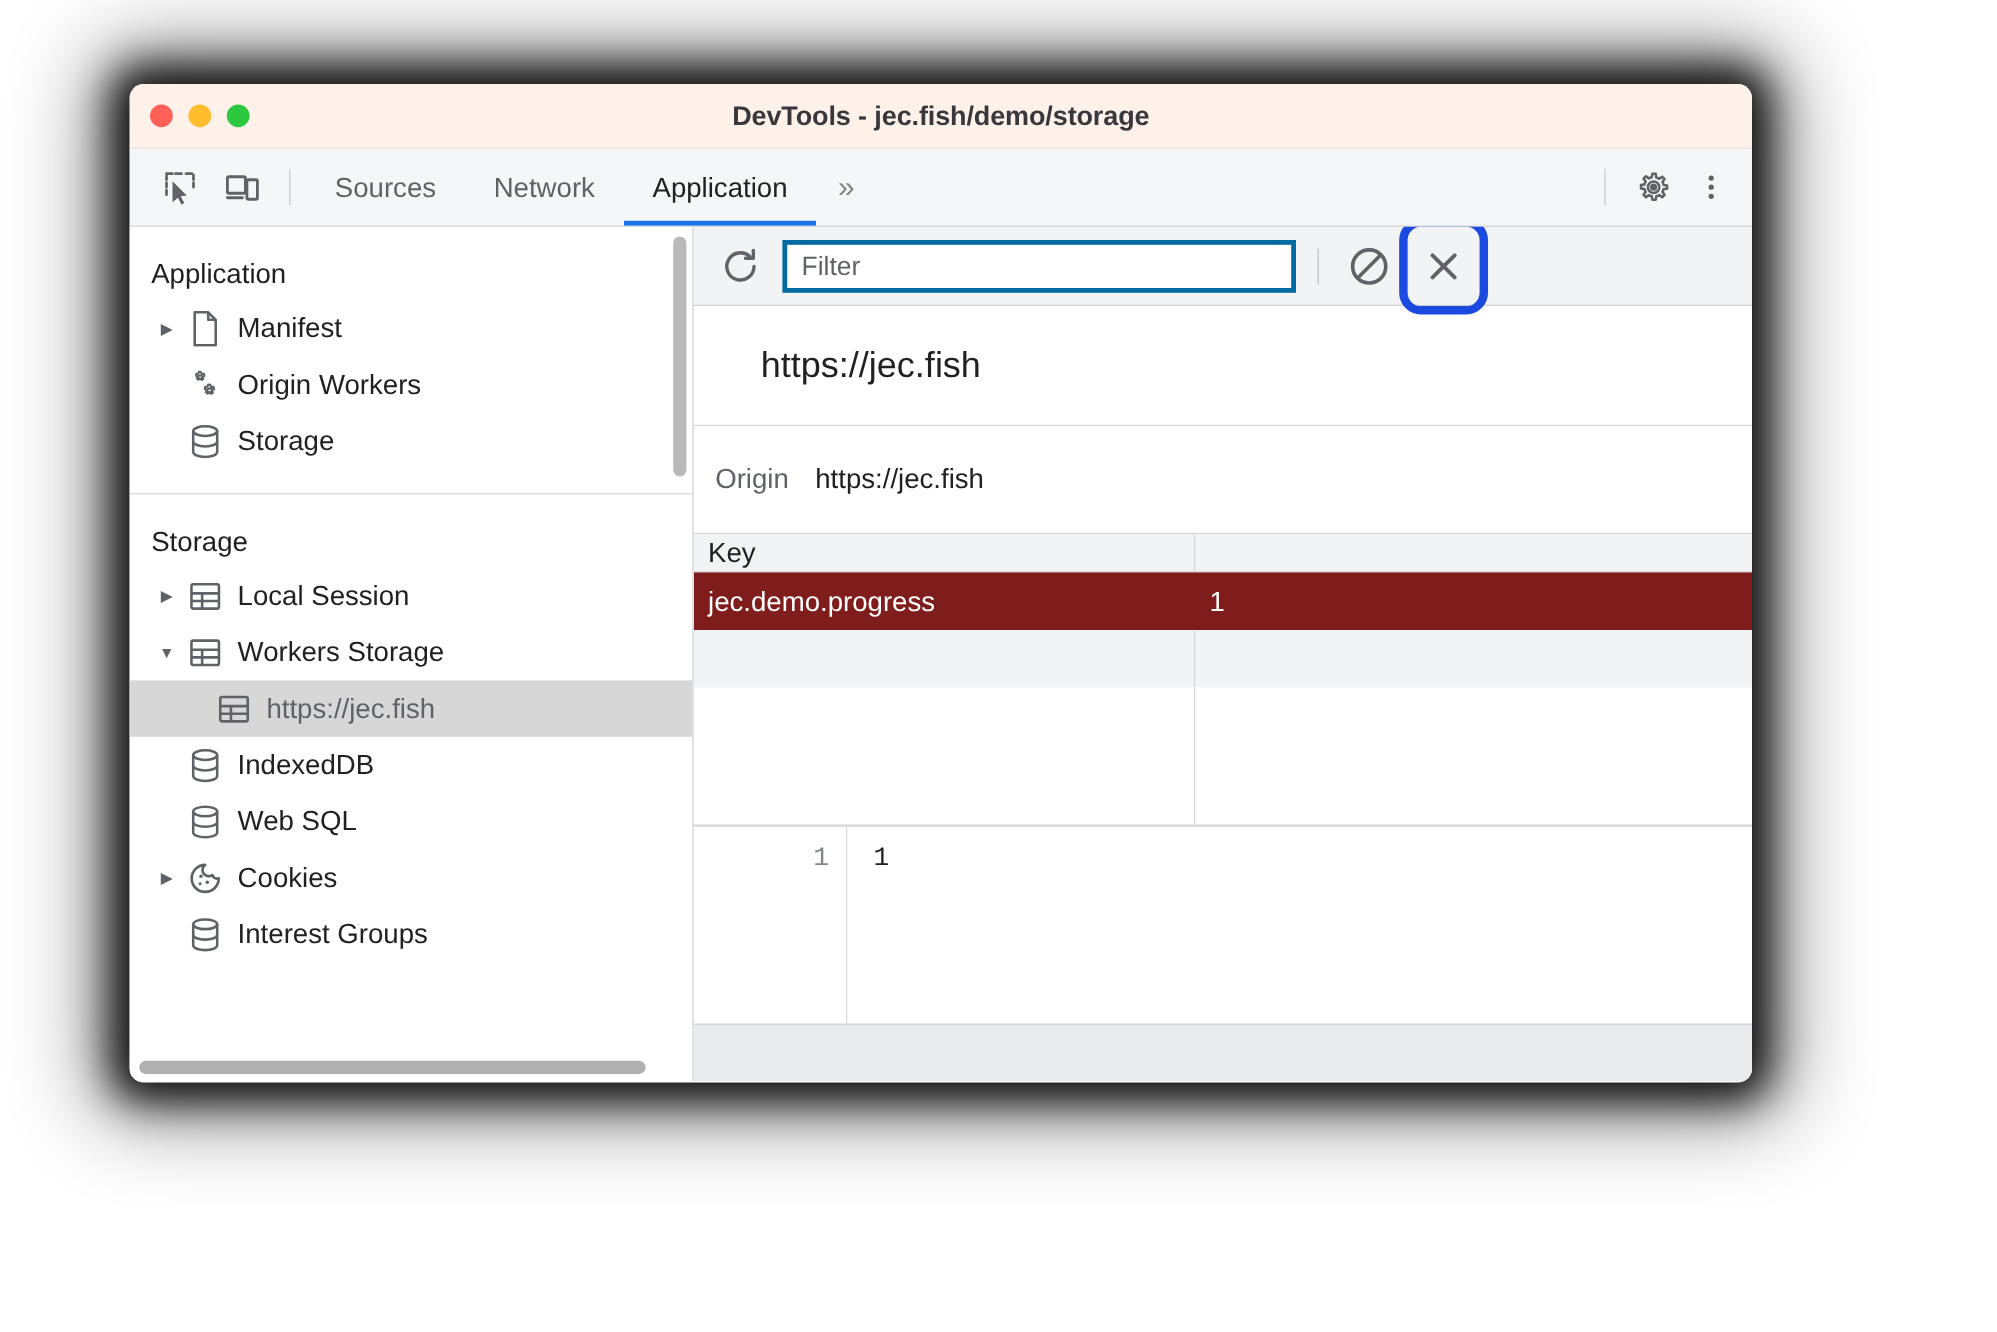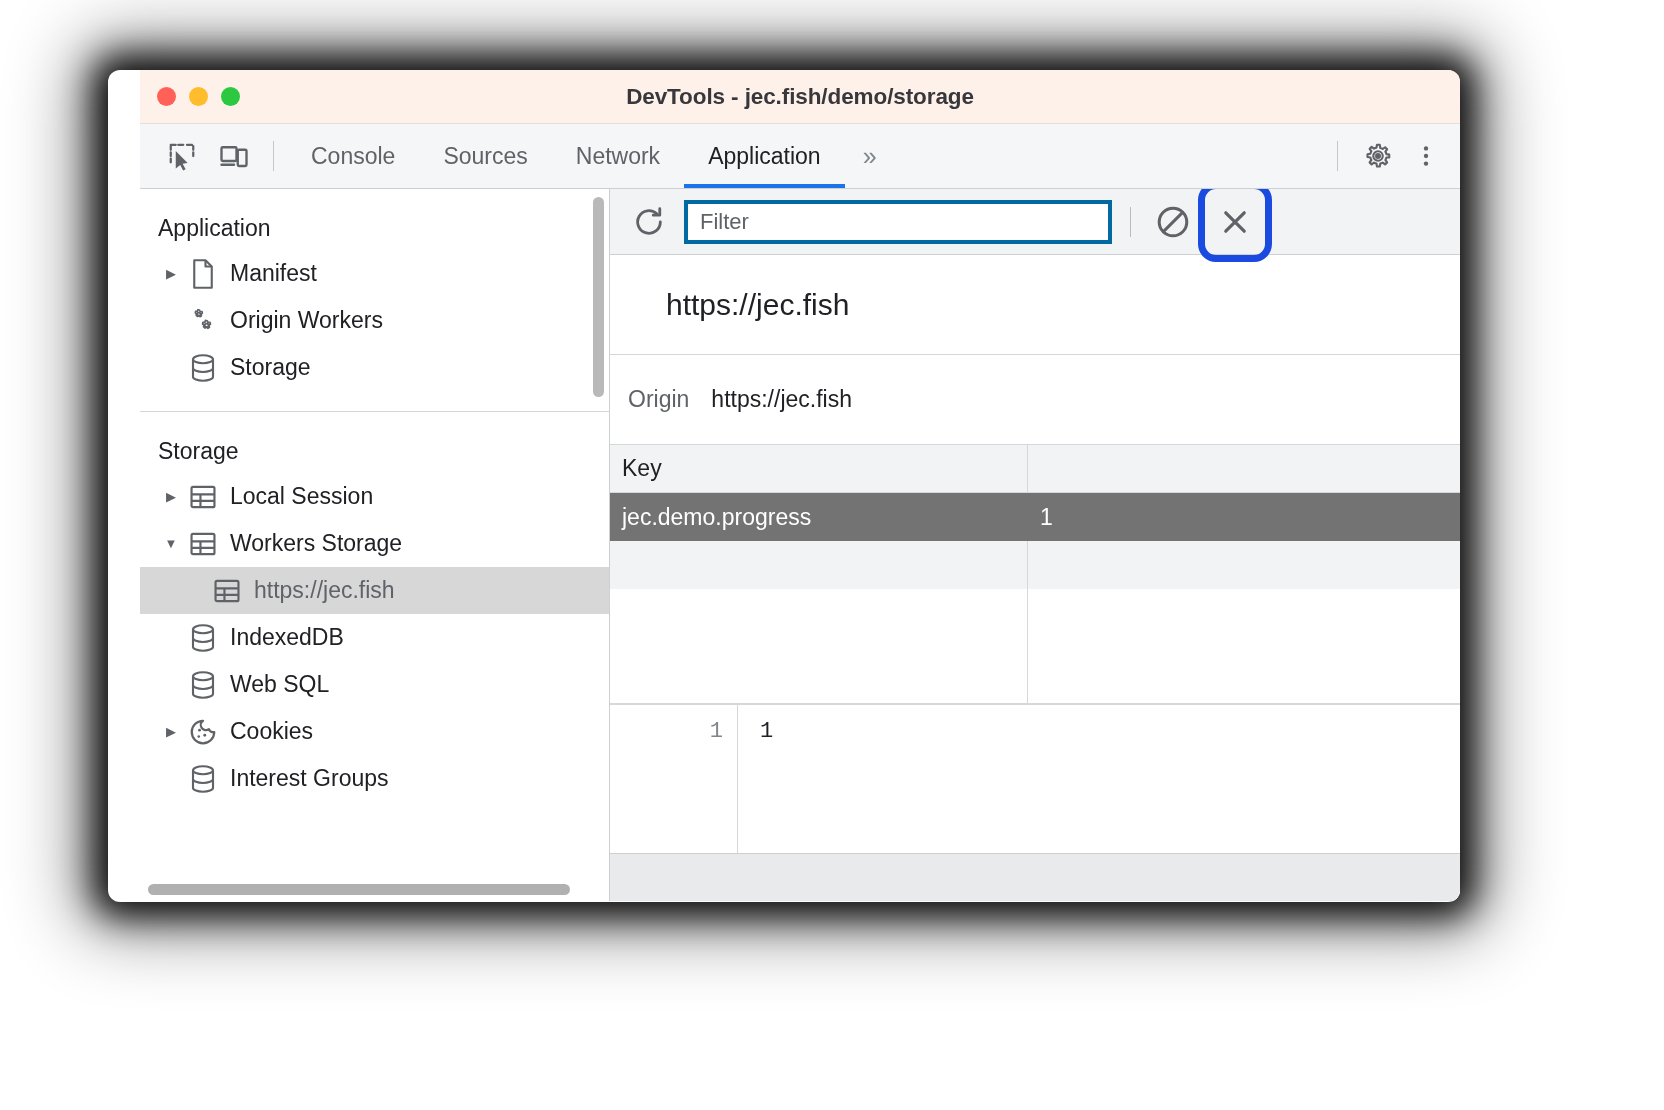--- a/index.html
+++ b/index.html
@@ -24,21 +24,20 @@
     position: absolute;
     left: 108px;
     top: 70px;
     width: 1352px;
     height: 832px;
     background: #ffffff;
     border-radius: 12px;
     box-shadow: 0 0 34px 14px rgba(0,0,0,0.92),
                 0 0 70px 30px rgba(0,0,0,0.45);
     overflow: hidden;
-    padding-left: 32px;
   }
 
   
   .titlebar {
     position: relative;
     height: 54px;
     background: #fdf1ea;
     border-bottom: 1px solid #e6ded9;
     display: flex;
     align-items: center;
@@ -281,37 +280,37 @@
   .origin-value { color: #202124; margin-left: 22px; }
 
   
   .kv-table {
     flex: 0 0 auto;
     display: flex;
     flex-direction: column;
   }
   .kv-head {
     display: flex;
-    height: 48px;
+    height: 32px;
     background: #f1f3f4;
     border-bottom: 1px solid #d5d7d9;
     font-size: 23px;
     color: #202124;
   }
   .kv-head .c1, .kv-row .c1 { flex: 0 0 418px; padding-left: 12px; display: flex; align-items: center; }
   .kv-head .c1 { border-right: 1px solid #d5d7d9; }
   .kv-head .c2, .kv-row .c2 { flex: 1; padding-left: 12px; display: flex; align-items: center; }
   .kv-row {
     display: flex;
     height: 48px;
     font-size: 23px;
     color: #202124;
     cursor: pointer;
   }
-  .kv-row.selected { background: #737373; color: #ffffff; }
+  .kv-row.selected { background: #7f1d1d; color: #ffffff; }
   .kv-row.alt { background: #f1f3f4; }
   .kv-row.alt .c1 { border-right: 1px solid #d5d7d9; }
   .kv-row.empty-tall { height: 114px; background: #ffffff; }
   .kv-row.empty-tall .c1 { border-right: 1px solid #d5d7d9; }
 
   .preview {
     flex: 1;
     display: flex;
     border-top: 2px solid #d5d7d9;
     background: #ffffff;
@@ -367,23 +366,20 @@
       <div class="tb-icon">
         <svg width="30" height="30" viewBox="0 0 24 24">
           <rect x="2" y="5" width="12" height="11" rx="1" stroke="#5f6368" stroke-width="1.9" fill="none"></rect>
           <rect x="15" y="7" width="7" height="13" rx="1" stroke="#5f6368" stroke-width="1.9" fill="none"></rect>
           <path d="M2 19h10" stroke="#5f6368" stroke-width="1.9" stroke-linecap="round"></path>
         </svg>
       </div>
       <div class="tb-sep"></div>
 
       <div class="tabs">
-        <div class="tab">
-          <span>Console</span>
-        </div>
         <div class="tab">
           <span>Sources</span>
         </div>
         <div class="tab">
           <span>Network</span>
         </div>
         <div class="tab active">
           <span>Application</span>
         </div>
         <div class="chev-more">»</div>

